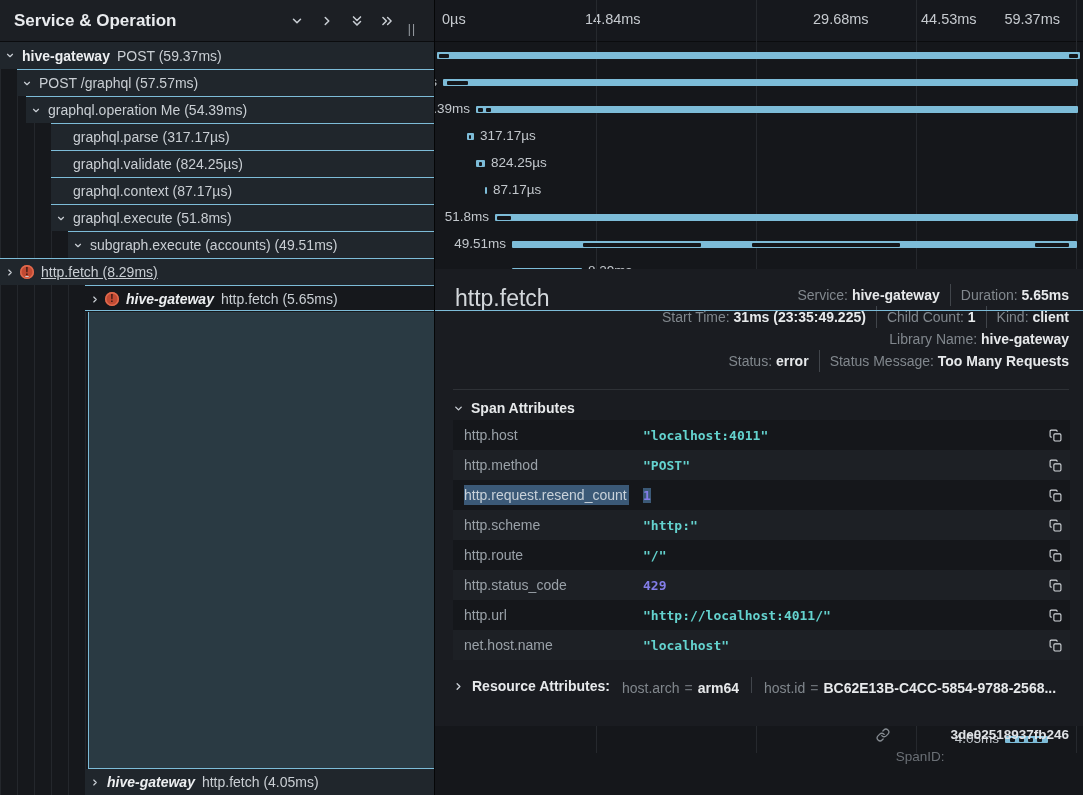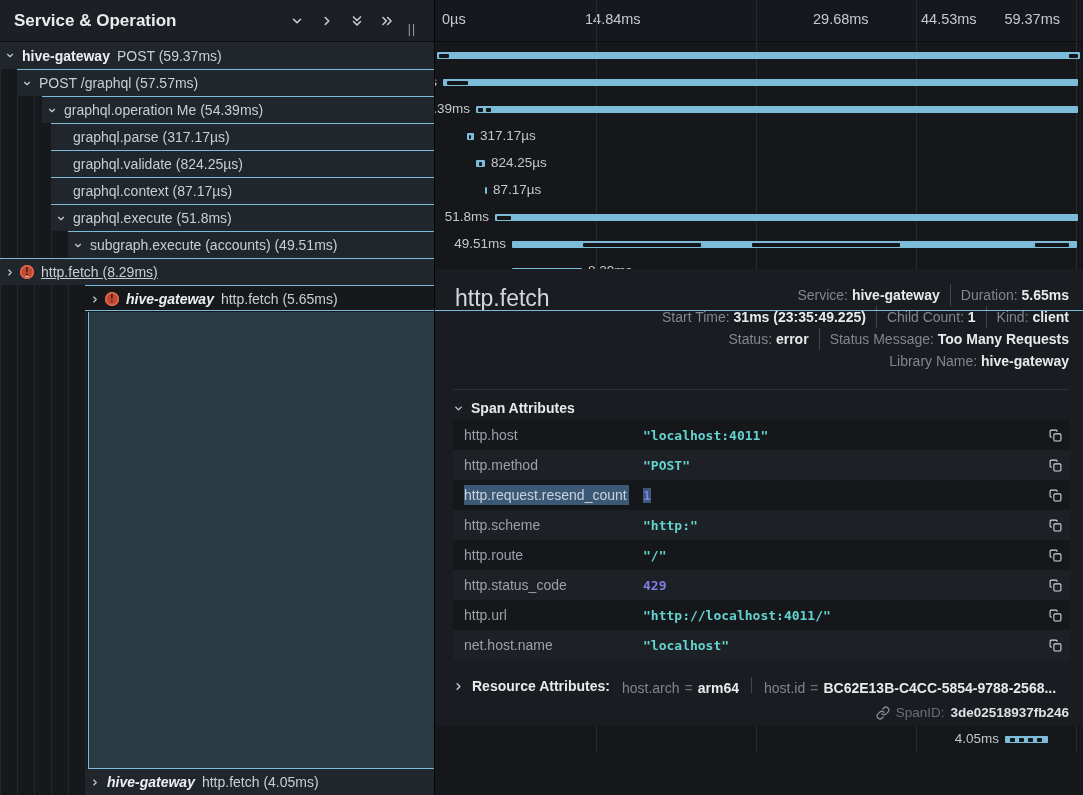--- a/index.html
+++ b/index.html
@@ -80,21 +80,21 @@
     white-space:nowrap; overflow:hidden; font-size:14px; }
   .res-chevron { margin-right:8px; display:flex; }
   .res-chevron svg { stroke:#c9ced4; }
   .res-title { color:#e7e9eb; font-weight:bold; margin-right:12px; }
   .res-key { color:#81878d; }
   .res-eq { color:#6b7076; margin:0 5px; }
   .res-val { color:#e7e9eb; font-weight:bold; }
   .res-sep { display:inline-block; width:1px; height:16px; background:#41454b; margin:0 12px; }
   .footer-line { position:absolute; right:14px; top:436px; display:flex; align-items:center; gap:6px; font-size:13.5px; }
   .footer-line svg { stroke:#868c92; }
-  .footer-label { color:#6b7076; }
+  .footer-label { color:#6b7076;margin-top:44px; }
   .footer-value { color:#dfe2e5; font-weight:bold; }
 
   
   .bottom-band { position:absolute; left:0; top:726px; width:648px; height:27px; overflow:hidden; }
   .bottom-band .gridline { height:27px; }
 </style>
 </head>
 <body>
 
 <div class="app">
@@ -147,21 +147,21 @@
           <span class="op">POST (59.37ms)</span>
         </div>
         <div class="trow " style="margin-left: 17px;">
           <span class="expander">
             <svg width="11" height="11" viewBox="0 0 24 24" fill="none" stroke-width="2.8" stroke-linecap="round" stroke-linejoin="round">
               <polyline points="6 9 12 15 18 9"></polyline>
             </svg>
           </span>
           <span class="op">POST /graphql (57.57ms)</span>
         </div>
-        <div class="trow " style="margin-left: 42px;">
+        <div class="trow " style="margin-left: 26px;">
           <span class="expander">
             <svg width="11" height="11" viewBox="0 0 24 24" fill="none" stroke-width="2.8" stroke-linecap="round" stroke-linejoin="round">
               <polyline points="6 9 12 15 18 9"></polyline>
             </svg>
           </span>
           <span class="op">graphql.operation Me (54.39ms)</span>
         </div>
         <div class="trow " style="margin-left: 51px;">
           <span class="expander"></span>
           <span class="op">graphql.parse (317.17µs)</span>
@@ -307,22 +307,22 @@
           </div>
           <span class="bar-label" style="right:319px">5.65ms</span>
         </div>
       </div>
 
     <div class="detail">
       <div class="detail-title">http.fetch</div>
       <div class="overview" id="overview">
           <div class="ov-line"><span class="ov-item"><span class="ov-label">Service:</span> <span class="ov-value">hive-gateway</span></span><span class="ov-item"><span class="ov-label">Duration:</span> <span class="ov-value">5.65ms</span></span></div>
           <div class="ov-line"><span class="ov-item"><span class="ov-label">Start Time:</span> <span class="ov-value">31ms (23:35:49.225)</span></span><span class="ov-item"><span class="ov-label">Child Count:</span> <span class="ov-value">1</span></span><span class="ov-item"><span class="ov-label">Kind:</span> <span class="ov-value">client</span></span></div>
+          <div class="ov-line"><span class="ov-item"><span class="ov-label">Library Name:</span> <span class="ov-value">hive-gateway</span></span></div>
           <div class="ov-line"><span class="ov-item"><span class="ov-label">Status:</span> <span class="ov-value">error</span></span><span class="ov-item"><span class="ov-label">Status Message:</span> <span class="ov-value">Too Many Requests</span></span></div>
-          <div class="ov-line"><span class="ov-item"><span class="ov-label">Library Name:</span> <span class="ov-value">hive-gateway</span></span></div>
         </div>
       <div class="detail-hr"></div>
       <div class="section-hdr">
         <svg width="11" height="11" viewBox="0 0 24 24" fill="none" stroke-width="3" stroke-linecap="round" stroke-linejoin="round">
             <polyline points="6 9 12 15 18 9"></polyline>
           </svg>
         <span>Span Attributes</span>
       </div>
       <div class="attr-table" id="attrtable">
           <div class="attr-row">

